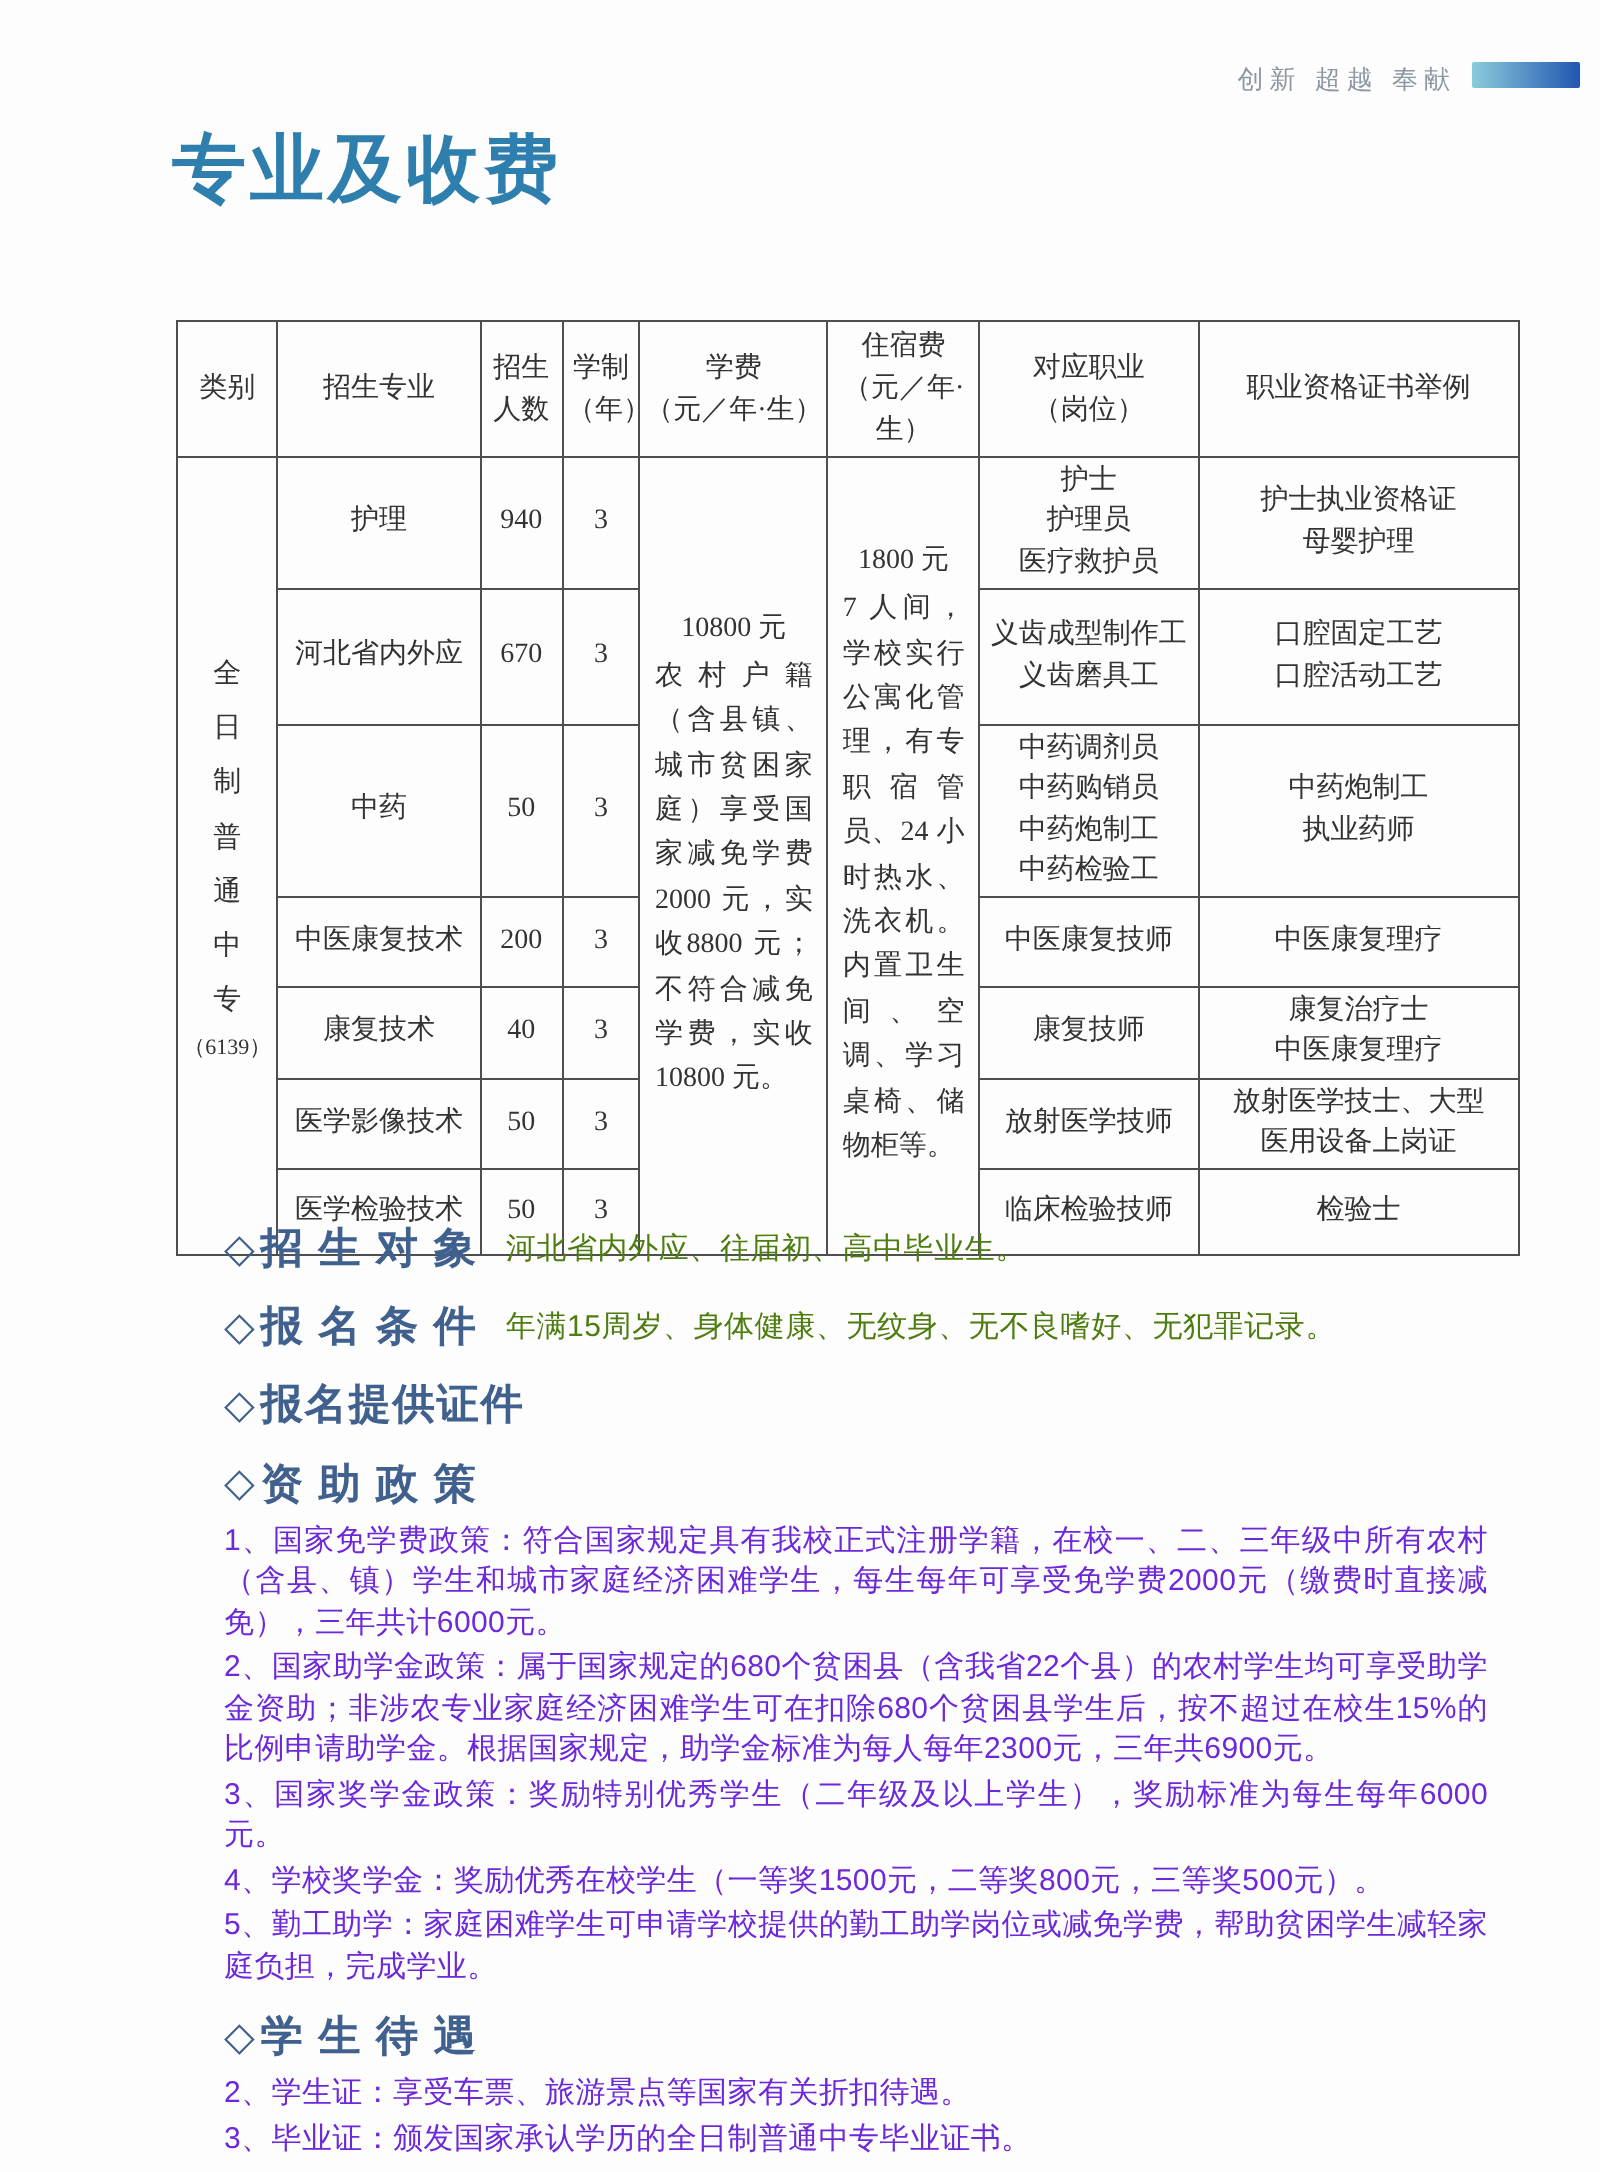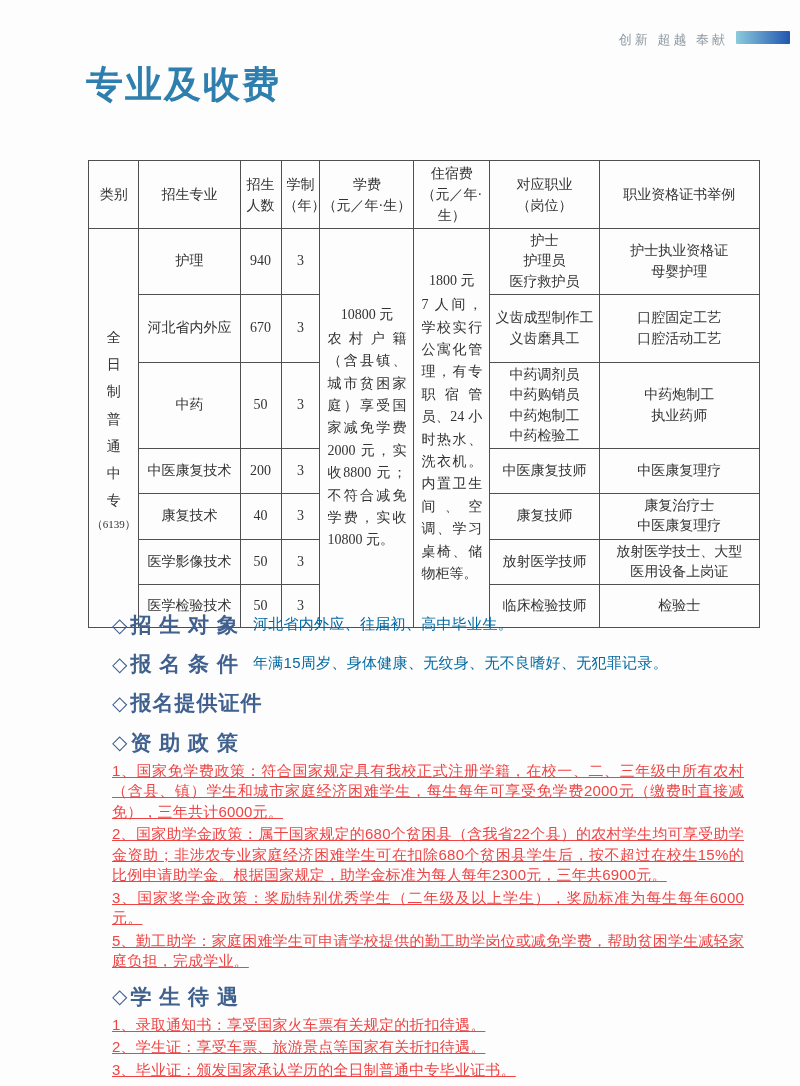--- a/index.html
+++ b/index.html
@@ -34,23 +34,23 @@
   .cat-code{font-size:11px;margin-top:2px;letter-spacing:0;}
   .fee-amount{margin-bottom:3px;}
   .fee-desc{text-align:justify;padding:0 5px;line-height:1.6;}
   .cell-lines{line-height:1.32;}
   
   .sections{position:absolute;left:112px;top:612px;width:632px;}
   .section{margin-bottom:12px;}
   .sec-head{display:flex;align-items:center;color:#40608e;font-weight:bold;}
   .diamond{font-size:20px;margin-right:3px;font-weight:normal;line-height:1;}
   .sec-title{font-size:21px;letter-spacing:1px;line-height:1.2;}
-  .sec-inline-text{font-size:15px;color:#0369a1;font-weight:normal;margin-left:14px;letter-spacing:.3px;}
+  .sec-inline-text{font-size:15px;color:#4d7c0f;font-weight:normal;margin-left:14px;letter-spacing:.3px;}
   .sec-items{margin-top:6px;}
-  .sec-items p{margin:0 0 2px 0;font-size:15px;line-height:20.5px;text-align:justify;color:#ef4444;letter-spacing:.2px;text-decoration:underline;}
+  .sec-items p{margin:0 0 2px 0;font-size:15px;line-height:20.5px;text-align:justify;color:#6d28d9;letter-spacing:.2px;}
   .sec-inline{margin-bottom:14px;}
   .sec-gap{margin-top:10px;}
 </style>
 </head>
 <body>
 
 <div class="page">
 
   <div class="top-strip">
     <span class="motto">创新 超越 奉献</span>
@@ -183,29 +183,29 @@
       </div>
       <div class="section">
         <div class="sec-head">
           <span class="diamond">◇</span>
           <span class="sec-title">资 助 政 策</span>
         </div>
         <div class="sec-items">
           <p>1、国家免学费政策：符合国家规定具有我校正式注册学籍，在校一、二、三年级中所有农村（含县、镇）学生和城市家庭经济困难学生，每生每年可享受免学费2000元（缴费时直接减免），三年共计6000元。</p>
           <p>2、国家助学金政策：属于国家规定的680个贫困县（含我省22个县）的农村学生均可享受助学金资助；非涉农专业家庭经济困难学生可在扣除680个贫困县学生后，按不超过在校生15%的比例申请助学金。根据国家规定，助学金标准为每人每年2300元，三年共6900元。</p>
           <p>3、国家奖学金政策：奖励特别优秀学生（二年级及以上学生），奖励标准为每生每年6000元。</p>
+          <p>4、学校奖学金：奖励优秀在校学生（一等奖1500元，二等奖800元，三等奖500元）。</p>
           <p>5、勤工助学：家庭困难学生可申请学校提供的勤工助学岗位或减免学费，帮助贫困学生减轻家庭负担，完成学业。</p>
         </div>
       </div>
       <div class="section sec-gap">
         <div class="sec-head">
           <span class="diamond">◇</span>
           <span class="sec-title">学 生 待 遇</span>
         </div>
         <div class="sec-items">
-          <p>1、录取通知书：享受国家火车票有关规定的折扣待遇。</p>
           <p>2、学生证：享受车票、旅游景点等国家有关折扣待遇。</p>
           <p>3、毕业证：颁发国家承认学历的全日制普通中专毕业证书。</p>
         </div>
       </div>
     </div>
 
 </div>
 
 </body></html>

